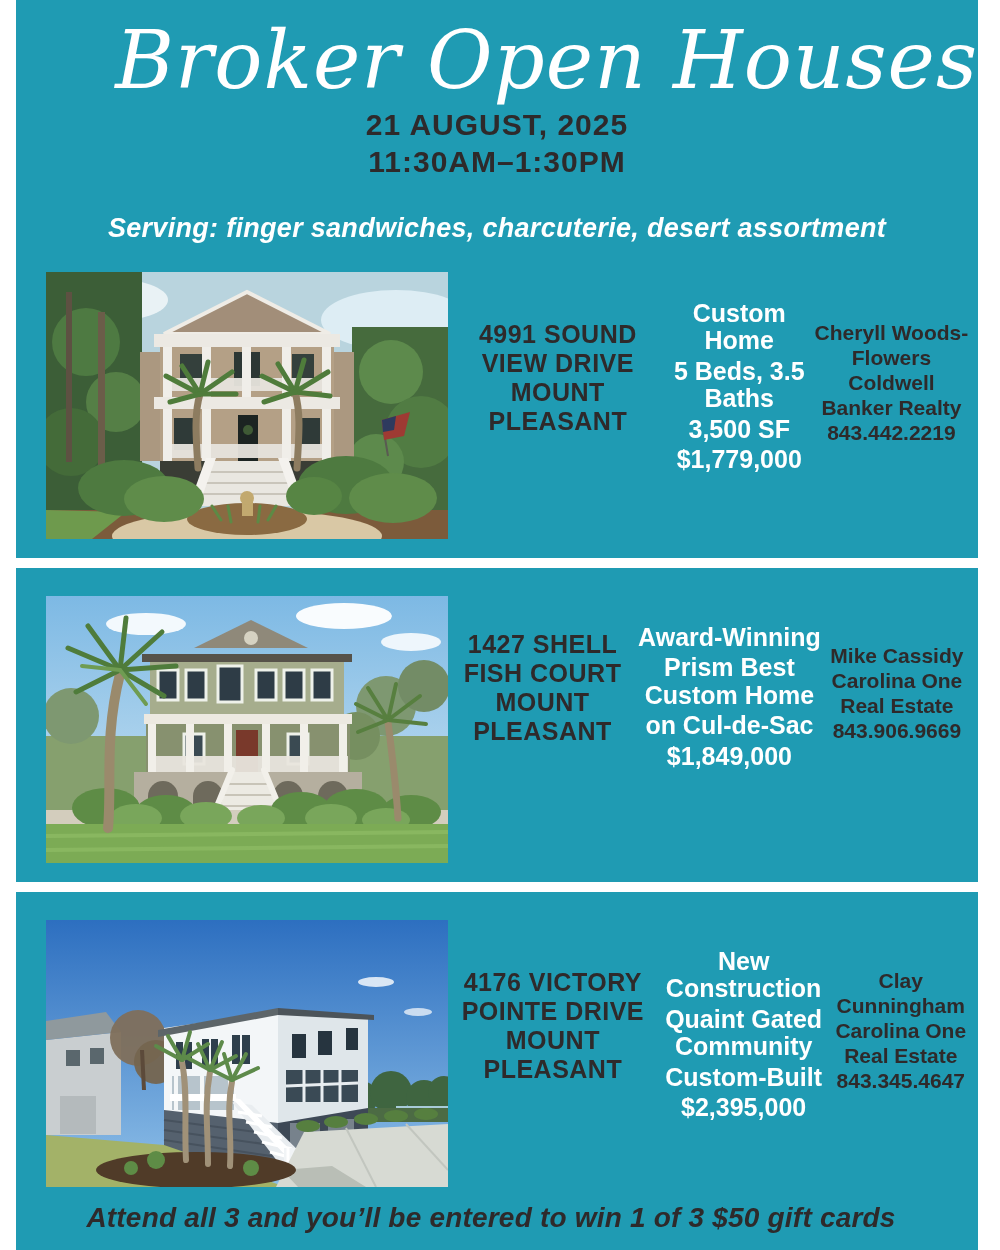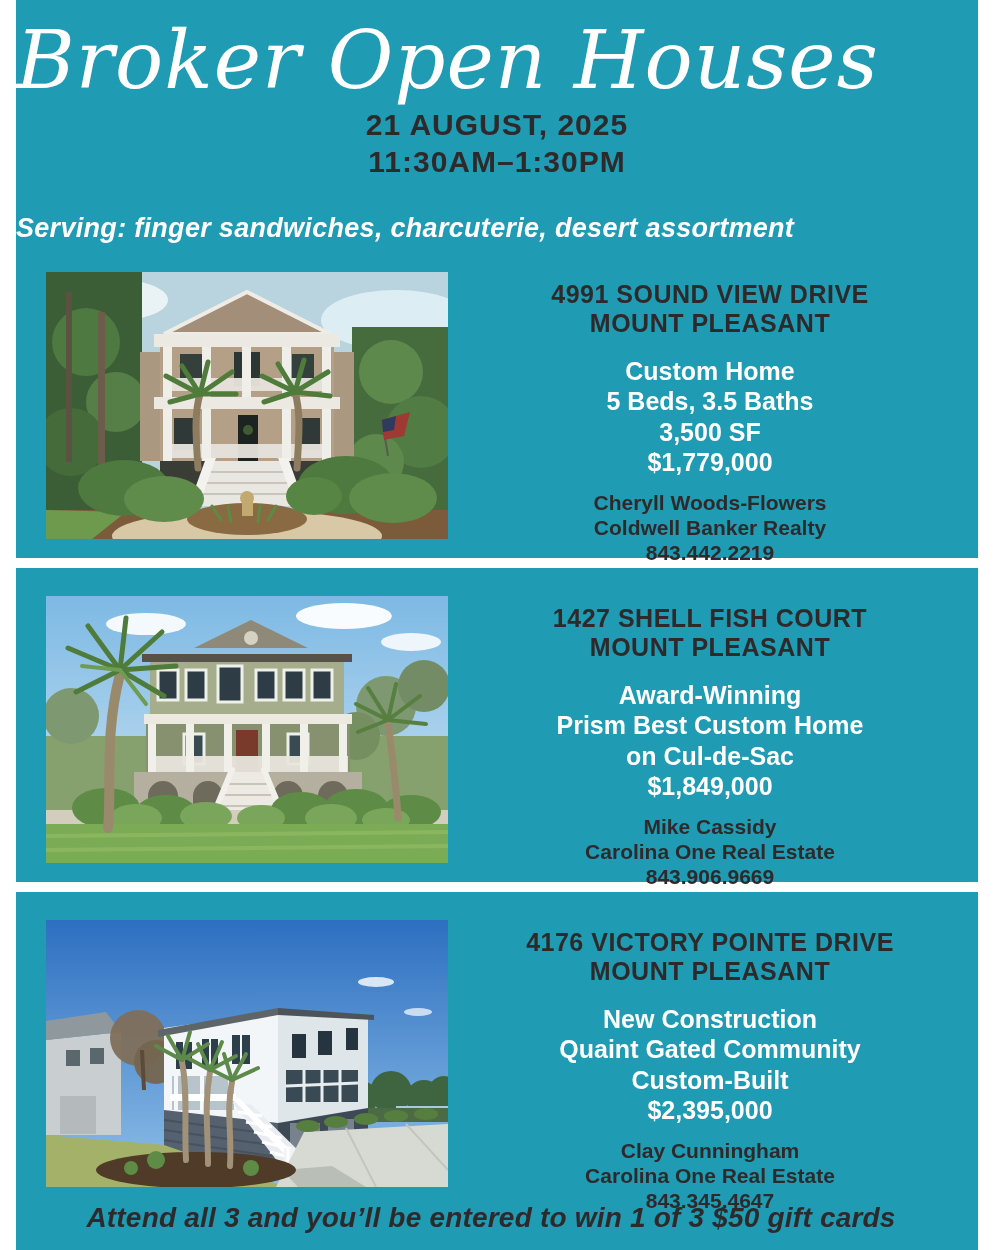--- a/index.html
+++ b/index.html
@@ -10,41 +10,42 @@
     font-family:"Liberation Sans", sans-serif;
     overflow:hidden;
     --teal:#1F9BB3;
     --dark:#2E2A2B;
   }
   .flyer {
     position:absolute; top:0; bottom:0; left:16px; right:22px;
     background:var(--teal);
   }
   .script-title {
-    text-align:left;
+    text-align:right;
     font-family:"DejaVu Serif", serif;
     font-style:italic;
     font-weight:400;
     color:#ffffff;
     font-size:80px;
     line-height:1.12;
     padding-top:16px;
     letter-spacing:1px;
     white-space:nowrap;
   }
   .datetime {
     text-align:center;
     color:var(--dark);
     font-weight:700;
     font-size:30px;
     line-height:1.25;
     letter-spacing:1px;
   }
   .serving {
     margin-top:32px;
+    text-align:center;
     color:#ffffff;
     font-weight:700;
     font-style:italic;
     font-size:27px;
     letter-spacing:0.3px;
   }
   .listing {
     display:flex;
     margin-top:28px;
     padding-left:30px;
@@ -53,21 +54,21 @@
   }
   .photo {
     flex:0 0 402px;
     width:402px; height:267px;
     overflow:hidden;
   }
   .photo svg { width:100%; height:100%; display:block; }
   .info {
     flex:1;
     display:flex;
-    flex-direction:column;
+    flex-direction:row;
     align-items:center;
     text-align:center;
     padding-top:8px;
     padding-right:6px;
   }
   .address {
     color:var(--dark);
     font-weight:700;
     font-size:25px;
     line-height:1.16;

